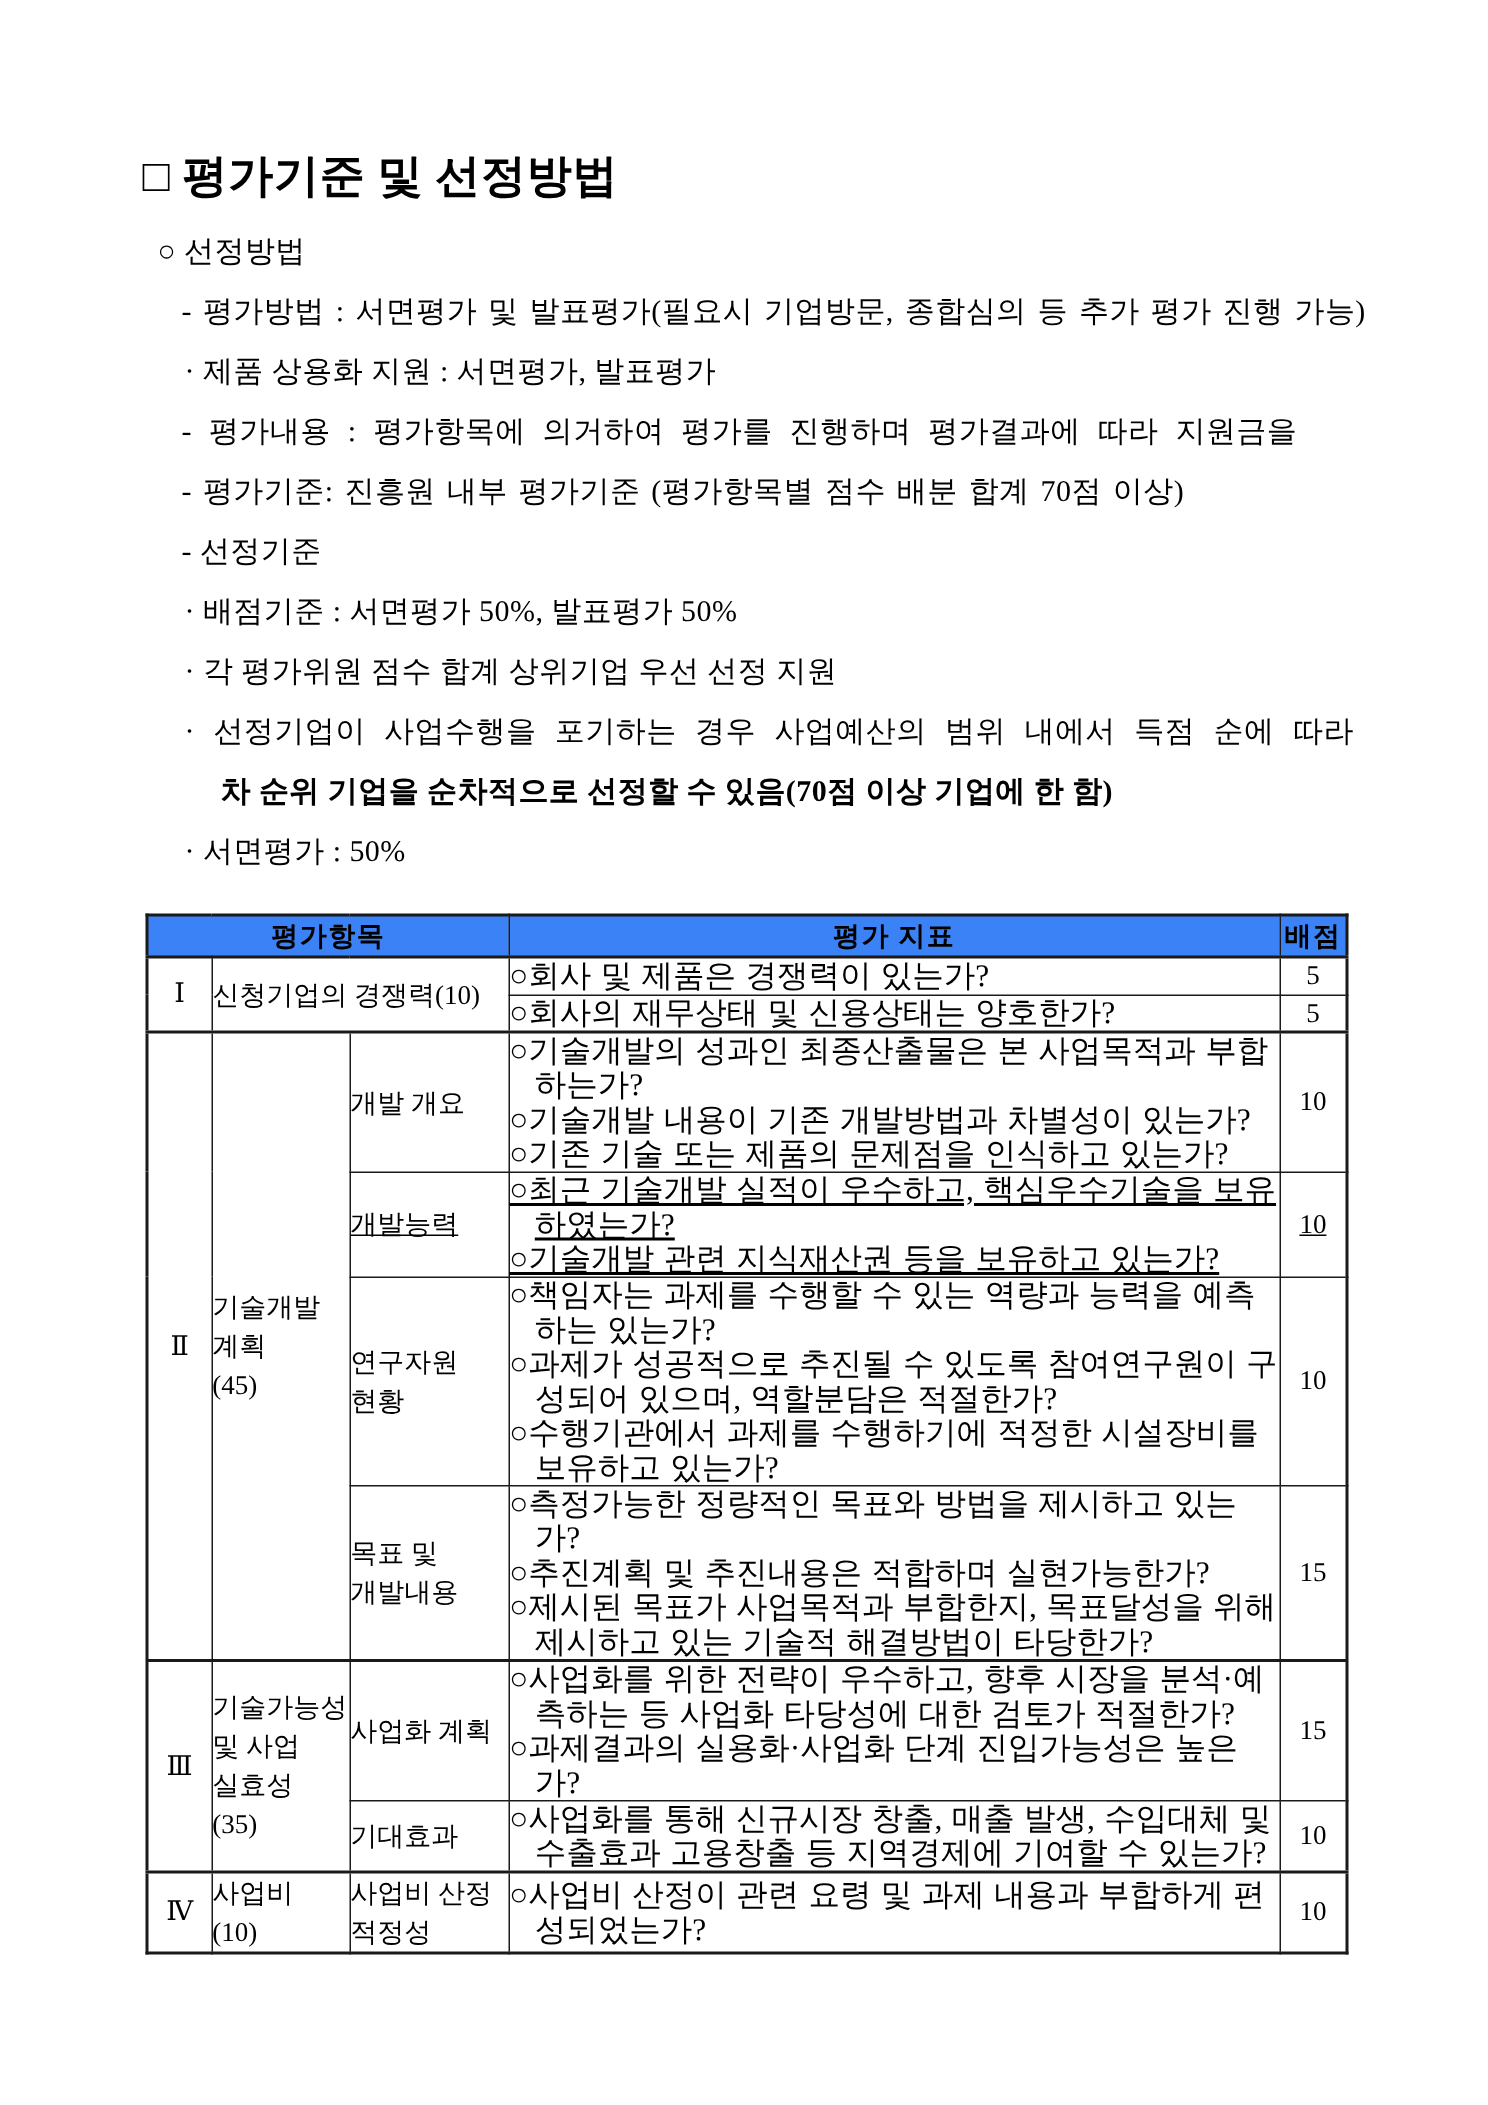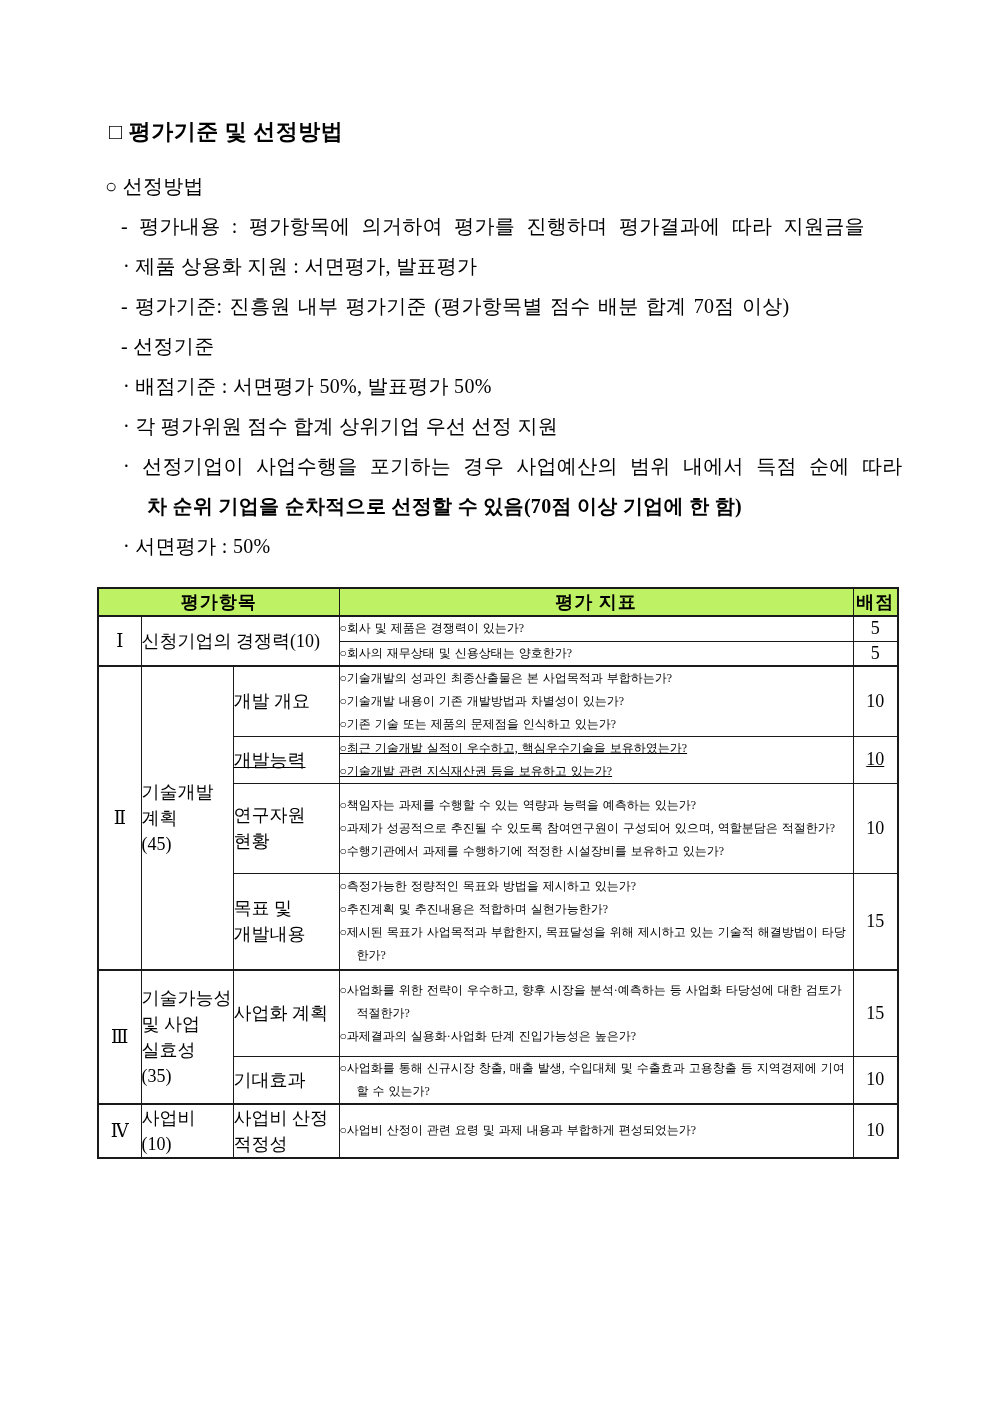--- a/index.html
+++ b/index.html
@@ -8,23 +8,23 @@
     width: 992px;
     height: 1403px;
     background: #ffffff;
     color: #000000;
     font-family: "Liberation Serif", "DejaVu Serif", serif;
     overflow: hidden;
   }
   .content { padding: 98px 88px 0 95px; }
 
   h1.heading {
-    font-size: 22px;
+    font-size: 30px;
     font-weight: bold;
-    margin: 14px;
+    margin: 0;
     line-height: 40px;
     letter-spacing: 0.5px;
     white-space: nowrap;
   }
   .line {
     font-size: 20px;
     line-height: 40px;
     white-space: nowrap;
     letter-spacing: 0.3px;
   }
@@ -44,21 +44,21 @@
     width: 802px;
     margin-top: 21px;
     margin-left: 2px;
     border: 2px solid #1a1a1a;
   }
   table.eval th, table.eval td {
     border: 1px solid #1a1a1a;
     padding: 0;
   }
   table.eval thead th {
-    background: #bef264;
+    background: #3b82f6;
     font-size: 18px;
     font-weight: bold;
     height: 26px;
     text-align: center;
     vertical-align: middle;
     border-bottom: 2px solid #1a1a1a;
     letter-spacing: 1px;
   }
   tr.gs > td { border-top: 2px solid #1a1a1a; }
   td.numeral {
@@ -68,21 +68,21 @@
   }
   td.category, td.sub {
     text-align: left;
     vertical-align: middle;
     font-size: 18px;
     line-height: 26px;
     white-space: pre-line;
     padding: 2px 2px;
   }
   td.indicator {
-    font-size: 12px;
+    font-size: 21px;
     line-height: 23px;
     vertical-align: middle;
     padding: 3px 5px 3px 6px;
   }
   td.indicator .ind {
     padding-left: 17px;
     text-indent: -17px;
     word-spacing: 1px;
   }
   td.points {
@@ -103,22 +103,23 @@
 </style>
 </head>
 <body>
 
 <div class="page">
   <div class="content">
 
     <h1 class="heading">□ 평가기준 및 선정방법</h1>
 
     <div class="line l-circle first-line">○ 선정방법</div>
+    <div class="line l-dash ws2">- 평가방법 : 서면평가 및 발표평가(필요시 기업방문, 종합심의 등 추가 평가 진행 가능)</div>
+    <div class="line l-dot">· 제품 상용화 지원 : 서면평가, 발표평가</div>
     <div class="line l-dash ws6">- 평가내용 : 평가항목에 의거하여 평가를 진행하며 평가결과에 따라 지원금을</div>
-    <div class="line l-dot">· 제품 상용화 지원 : 서면평가, 발표평가</div>
     <div class="line l-dash ws2">- 평가기준: 진흥원 내부 평가기준 (평가항목별 점수 배분 합계 70점 이상)</div>
     <div class="line l-dash">- 선정기준</div>
     <div class="line l-dot">· 배점기준 : 서면평가 50%, 발표평가 50%</div>
     <div class="line l-dot">· 각 평가위원 점수 합계 상위기업 우선 선정 지원</div>
     <div class="line l-dot ws7">· 선정기업이 사업수행을 포기하는 경우 사업예산의 범위 내에서 득점 순에 따라</div>
     <div class="line l-cont2">차 순위 기업을 순차적으로 선정할 수 있음(70점 이상 기업에 한 함)</div>
     <div class="line l-dot">· 서면평가 : 50%</div>
 
     <table class="eval">
       <colgroup>

